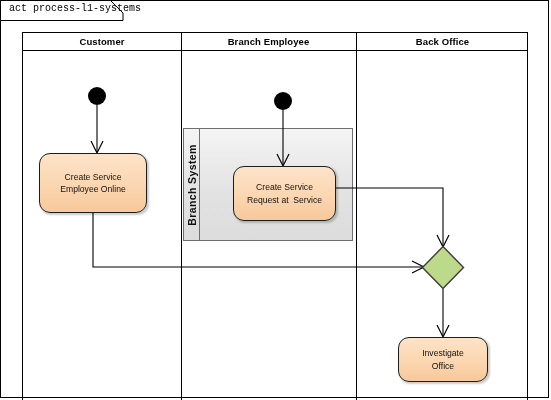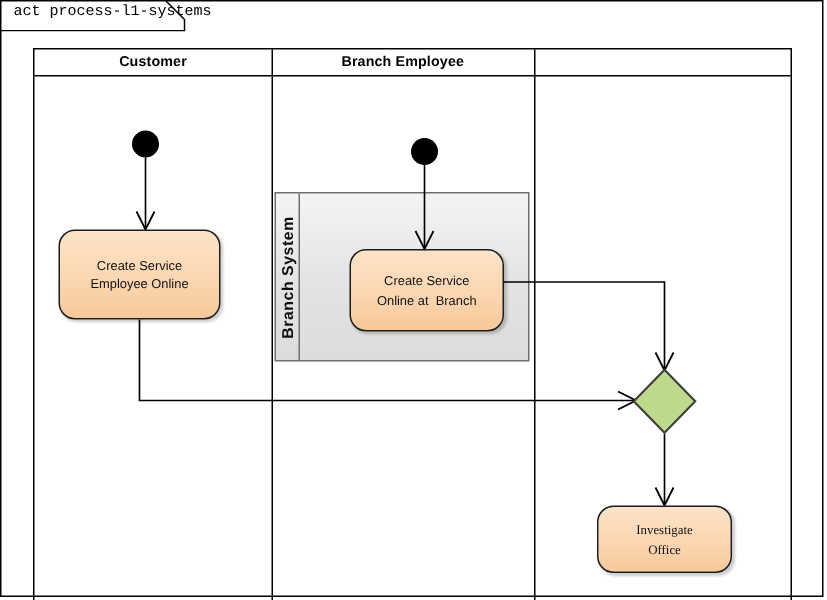--- a/index.html
+++ b/index.html
@@ -179,20 +179,21 @@
       <path d="M0.5,0.5 L110.5,0.5 L123,13 L123,20.5 L0.5,20.5 Z" fill="#ffffff" stroke="#000000" stroke-width="1"></path>
     </svg>
     <div class="frame-tab-label">act process-l1-systems</div>
   </div>
 
   <div class="lane-table">
 
     <div class="lane-header-row">
       <div class="lane-header" style="left:158px; width:175px;">Branch Employee</div>
       <div class="lane-header" style="left:0px; width:158px;">Customer</div>
+      <div class="lane-header" style="left:333px; width:173px;">Back Office</div>
     </div>
 
     <div class="lane-divider" style="left:158px;"></div>
     <div class="lane-divider" style="left:333px;"></div>
   </div>
 
   <div class="subpartition" style="left:183px; top:128px; width:170px; height:113px;">
     <div class="subpartition-label-strip">
       <div class="subpartition-label">Branch System</div>
     </div>
@@ -229,27 +230,27 @@
   <div class="initial-node" style="left:88px; top:87px; width:18px; height:18px;"></div>
   <div class="initial-node" style="left:274px; top:92px; width:18px; height:18px;"></div>
 
   <div class="activity" style="left:39px; top:153px; width:108px; height:60px;">
     <span>Create Service</span>
     <span>Employee Online</span>
   </div>
 
   <div class="activity" style="left:233px; top:166px; width:103px; height:55px;">
     <span>Create Service</span>
-    <span>Online at  Branch</span>
+    <span>Request at  Service</span>
   </div>
 
   <div class="diamond-wrap" style="left:421px; top:245px; width:44px; height:45px;">
     <svg width="44" height="45" viewBox="0 0 44 45">
       <polygon points="22,1.5 42.5,22.5 22,43.5 1.5,22.5" fill="#bdd98a" stroke="#3c3c3c" stroke-width="1.4"></polygon>
     </svg>
   </div>
 
-  <div class="activity" style="left:398px; top:337px; width:90px; height:45px;font-family:Liberation Serif, serif;">
+  <div class="activity" style="left:398px; top:337px; width:90px; height:45px;">
     <span>Investigate</span>
     <span>Office</span>
   </div>
 
 </div>
 
 </body></html>

